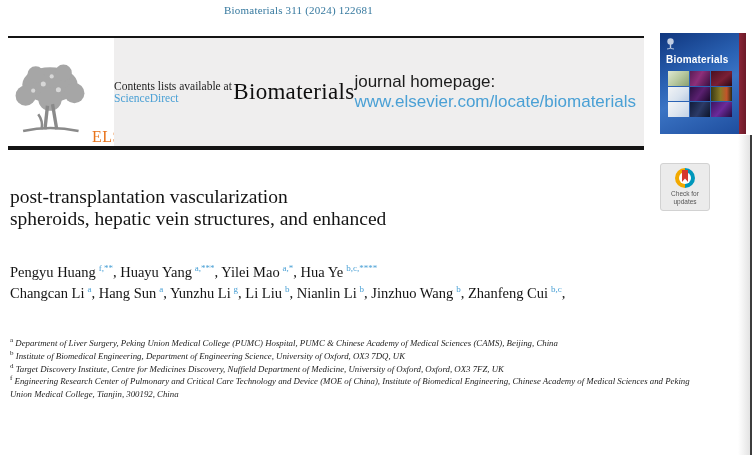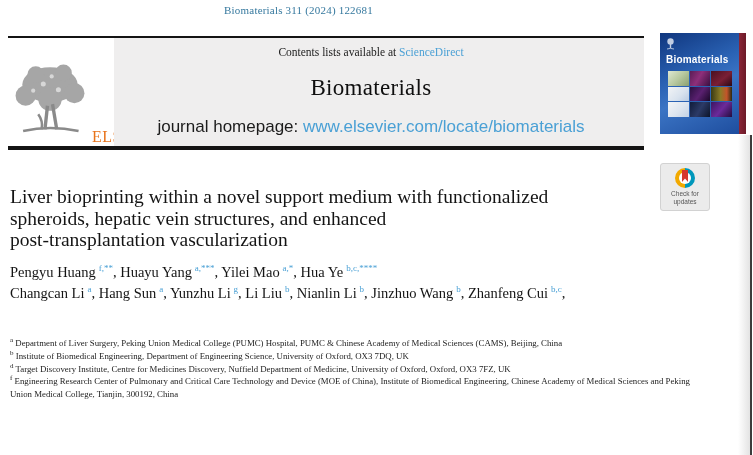--- a/index.html
+++ b/index.html
@@ -14,21 +14,21 @@
     position:absolute;top:4px;left:0;width:597px;text-align:center;
     font-size:11px;color:#35789e;letter-spacing:.2px;
   }
   
   .rule-top{position:absolute;left:8px;top:36px;width:636px;height:2px;background:#141414;}
   .rule-bottom{position:absolute;left:8px;top:146px;width:636px;height:4px;background:#141414;}
   
   .band{position:absolute;left:8px;top:38px;width:636px;height:108px;display:flex;}
   .logo-area{width:106px;background:#ffffff;display:flex;flex-direction:row;align-items:flex-end;justify-content:flex-start;padding-top:3px;box-sizing:border-box;}
   .elsevier-text{font-size:16px;color:#e8731a;letter-spacing:.5px;margin-top:1px;}
-  .band-content{flex:1;background:#efeeee;display:flex;flex-direction:column;align-items:center;justify-content:space-between;padding:8px 16px 9px 0;box-sizing:border-box;}
+  .band-content{flex:1;background:#efeeee;display:flex;align-items:center;justify-content:space-between;padding:8px 8px 9px 0;box-sizing:border-box;}
   .contents-line{font-size:11.5px;color:#1c1c1c;}
   .link-blue{color:#4aa0d5;text-decoration:none;cursor:pointer;}
   .journal-title{font-size:23px;color:#0f0f0f;letter-spacing:.3px;}
   .homepage-line{font-family:"Liberation Sans", sans-serif;font-size:17px;color:#1c1c1c;}
   
   .cover{position:absolute;left:660px;top:33px;width:86px;height:101px;
     background:linear-gradient(155deg,#10367e 0%,#2a62b4 38%,#3b74c4 55%,#1c4b9c 100%);}
   .cover-spine{position:absolute;right:0;top:0;width:7px;height:101px;background:linear-gradient(90deg,#8a2536,#6b1a28);}
   .cover-tree{position:absolute;left:6px;top:3px;width:9px;height:12px;opacity:.85;}
   .cover-title{position:absolute;left:6px;top:21px;width:74px;color:#ffffff;
@@ -58,21 +58,21 @@
   
   .page-edge-shadow{position:absolute;left:738px;top:135px;width:12px;height:320px;
     background:linear-gradient(90deg,rgba(255,255,255,0) 0%,#e3e3e3 100%);}
   .page-edge-line{position:absolute;left:750px;top:135px;width:2px;height:320px;background:#3c3c3c;}
   
   .title-block{position:absolute;left:10px;top:186px;width:660px;font-size:19.5px;line-height:21.5px;color:#141414;}
   .authors-block{position:absolute;left:10px;top:262px;width:680px;font-size:14.5px;line-height:20.5px;color:#141414;}
   .authors-block sup{color:#4aa0d5;font-size:9px;line-height:0;}
   .affiliations-block{position:absolute;left:10px;top:337px;width:702px;
     font-size:8.8px;line-height:12.8px;color:#1c1c1c;}
-  .affiliation span{margin-top:34px;}
+  .affiliation span{font-style:italic;margin-top:34px;}
   .aff-sup{font-style:normal;font-size:7px;line-height:0;}
 </style>
 </head>
 <body>
 
 <div class="citation">Biomaterials 311 (2024) 122681</div>
 
 <div class="rule-top"></div>
 <div class="rule-bottom"></div>
 
@@ -147,23 +147,22 @@
   <div class="badge-text">
     <div>Check for</div>
     <div>updates</div>
   </div>
 </div>
 
 <div class="page-edge-shadow"></div>
 <div class="page-edge-line"></div>
 
 <div class="title-block">
-  <div>Liver bioprinting within a novel support medium with functionalized</div>
+  <div>post-transplantation vascularization</div>
   <div>spheroids, hepatic vein structures, and enhanced</div>
-  <div>post-transplantation vascularization</div>
 </div>
 
 <div class="authors-block">
     <div><span>Pengyu Huang <sup>f,**</sup></span>, <span>Huayu Yang <sup>a,***</sup></span>, <span>Yilei Mao <sup>a,*</sup></span>, <span>Hua Ye <sup>b,c,****</sup></span></div>
     <div><span>Changcan Li <sup>a</sup></span>, <span>Hang Sun <sup>a</sup></span>, <span>Yunzhu Li <sup>g</sup></span>, <span>Li Liu <sup>b</sup></span>, <span>Nianlin Li <sup>b</sup></span>, <span>Jinzhuo Wang <sup>b</sup></span>, <span>Zhanfeng Cui <sup>b,c</sup></span>,</div>
   </div>
 
 <div class="affiliations-block">
     <div class="affiliation"><sup class="aff-sup">a</sup><span> Department of Liver Surgery, Peking Union Medical College (PUMC) Hospital, PUMC &amp; Chinese Academy of Medical Sciences (CAMS), Beijing, China</span></div>
     <div class="affiliation"><sup class="aff-sup">b</sup><span> Institute of Biomedical Engineering, Department of Engineering Science, University of Oxford, OX3 7DQ, UK</span></div>

